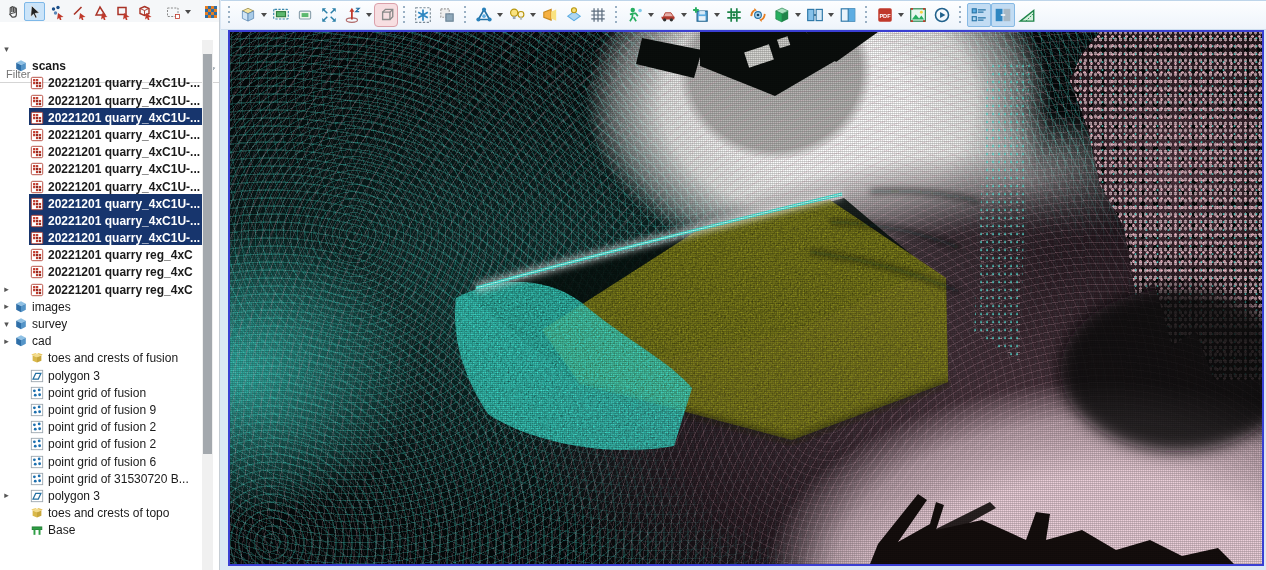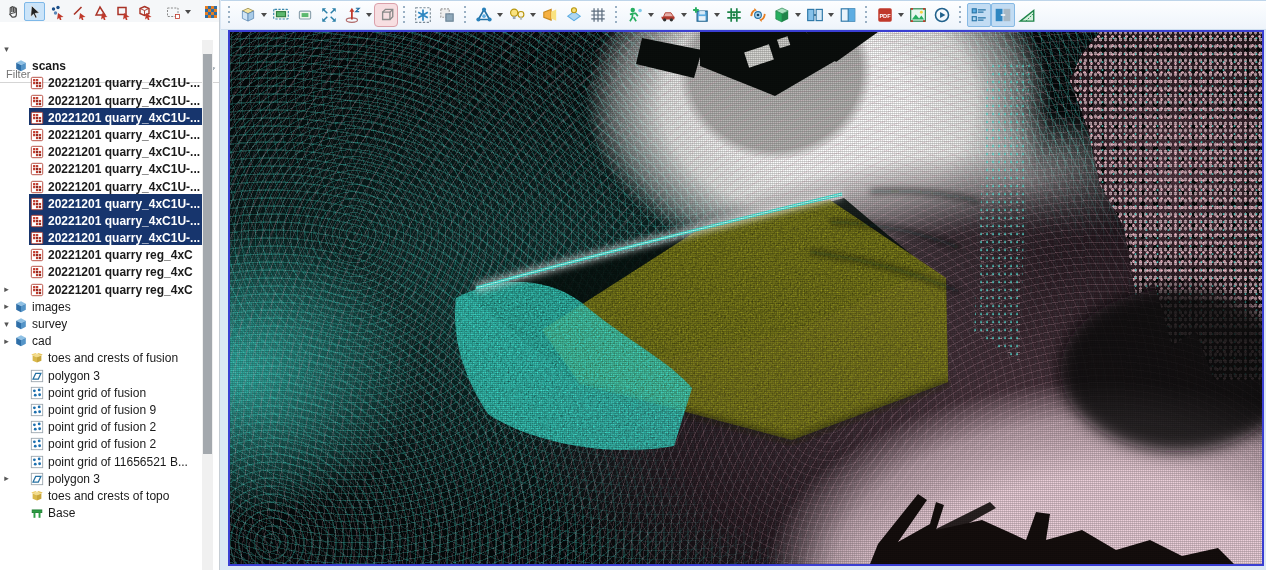--- a/index.html
+++ b/index.html
@@ -560,21 +560,35 @@
         <span class="arr"></span>
         <span class="ind" style="width: 16px;"></span>
         <span class="hl">
           <svg viewBox="0 0 16 16">
             <rect x="1.5" y="1.5" width="13" height="13" fill="#fff" stroke="#9aa5ad"></rect>
             <circle cx="5" cy="5.5" r="1.6" fill="#1b6fae"></circle>
             <circle cx="10.5" cy="4.5" r="1.6" fill="#1b6fae"></circle>
             <circle cx="6" cy="10.5" r="1.6" fill="#1b6fae"></circle>
             <circle cx="11" cy="10" r="1.6" fill="#1b6fae"></circle>
           </svg>
-          <span class="lbl">point grid of 11656521 B...</span>
+          <span class="lbl">point grid of fusion 6</span>
+        </span>
+      </div>
+      <div class="trow">
+        <span class="arr"></span>
+        <span class="ind" style="width: 16px;"></span>
+        <span class="hl">
+          <svg viewBox="0 0 16 16">
+            <rect x="1.5" y="1.5" width="13" height="13" fill="#fff" stroke="#9aa5ad"></rect>
+            <circle cx="5" cy="5.5" r="1.6" fill="#1b6fae"></circle>
+            <circle cx="10.5" cy="4.5" r="1.6" fill="#1b6fae"></circle>
+            <circle cx="6" cy="10.5" r="1.6" fill="#1b6fae"></circle>
+            <circle cx="11" cy="10" r="1.6" fill="#1b6fae"></circle>
+          </svg>
+          <span class="lbl">point grid of 31530720 B...</span>
         </span>
       </div>
       <div class="trow">
         <span class="arr"></span>
         <span class="ind" style="width: 16px;"></span>
         <span class="hl">
           <svg viewBox="0 0 16 16">
             <rect x="1.5" y="1.5" width="13" height="13" fill="#fff" stroke="#9aa5ad"></rect>
             <path d="M3.5 11.5l3-6.5h6l-3 6.5z" fill="none" stroke="#2471a3" stroke-width="1.4"></path>
           </svg>

